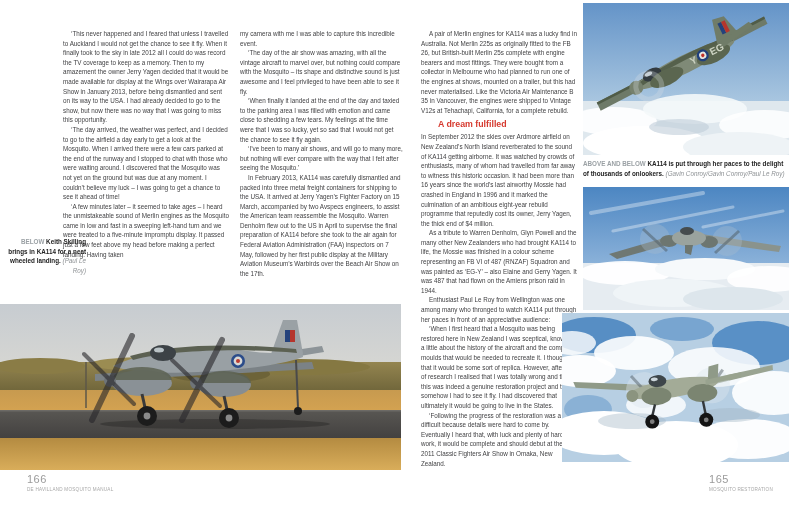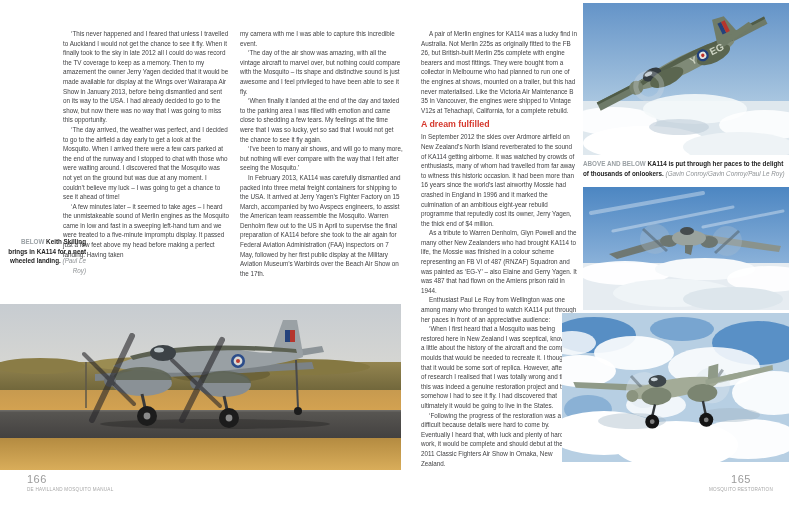--- a/index.html
+++ b/index.html
@@ -4,35 +4,35 @@
 <style>
   html,body{margin:0;padding:0;}
   body{width:800px;height:514px;background:#fdfdfd;font-family:"Liberation Sans",sans-serif;position:relative;overflow:hidden;}
   .spread{position:absolute;inset:0;background:#fff;}
   .col{position:absolute;color:#3f3f41;}
   .col p{margin:0;font-size:6.3px;line-height:9.6px;text-align:left;}
   .col p.indent{text-indent:8px;}
   .col1{left:63px;top:29px;width:166px;}
   .col2{left:240px;top:29px;width:163px;}
   .col3{left:421px;top:29px;width:157px;}
-  .heading{margin:4px 0 3px 0;font-size:8.8px;line-height:10px;color:#d63a2f;font-weight:bold;}
+  .heading{margin:4px 0 3px 17px;font-size:8.8px;line-height:10px;color:#d63a2f;font-weight:bold;}
   .caption{font-size:6.3px;line-height:9.6px;font-weight:bold;color:#222;}
   .cap-label{color:#9aa0a4;}
   .cap-credit{font-weight:normal;font-style:italic;color:#8e9295;}
   .margin-caption{position:absolute;left:6px;top:237px;width:80px;text-align:right;}
   .caption-right{position:absolute;left:583px;top:159px;width:206px;text-align:left;}
   figure{margin:0;position:absolute;}
   figure svg{display:block;width:100%;height:100%;}
   .photo-left{left:0;top:304px;width:401px;height:166px;}
   .photo-top{left:583px;top:3px;width:206px;height:152px;}
   .photo-mid{left:583px;top:187px;width:206px;height:123px;}
   .photo-bottom{left:562px;top:313px;width:227px;height:149px;}
   .pagefoot{position:absolute;top:473px;}
   .foot-left{left:27px;text-align:left;}
-  .foot-right{right:27px;text-align:center;}
+  .foot-right{right:27px;text-align:left;}
   .pageno{font-size:11px;line-height:13px;color:#9b9b9b;letter-spacing:.5px;}
   .foottitle{font-size:4.6px;line-height:6px;color:#a8a8a8;letter-spacing:.25px;margin-top:1px;}
 </style>
 </head>
 <body>
 
 <div class="spread">
 
   <section>
     <div class="col col1">

